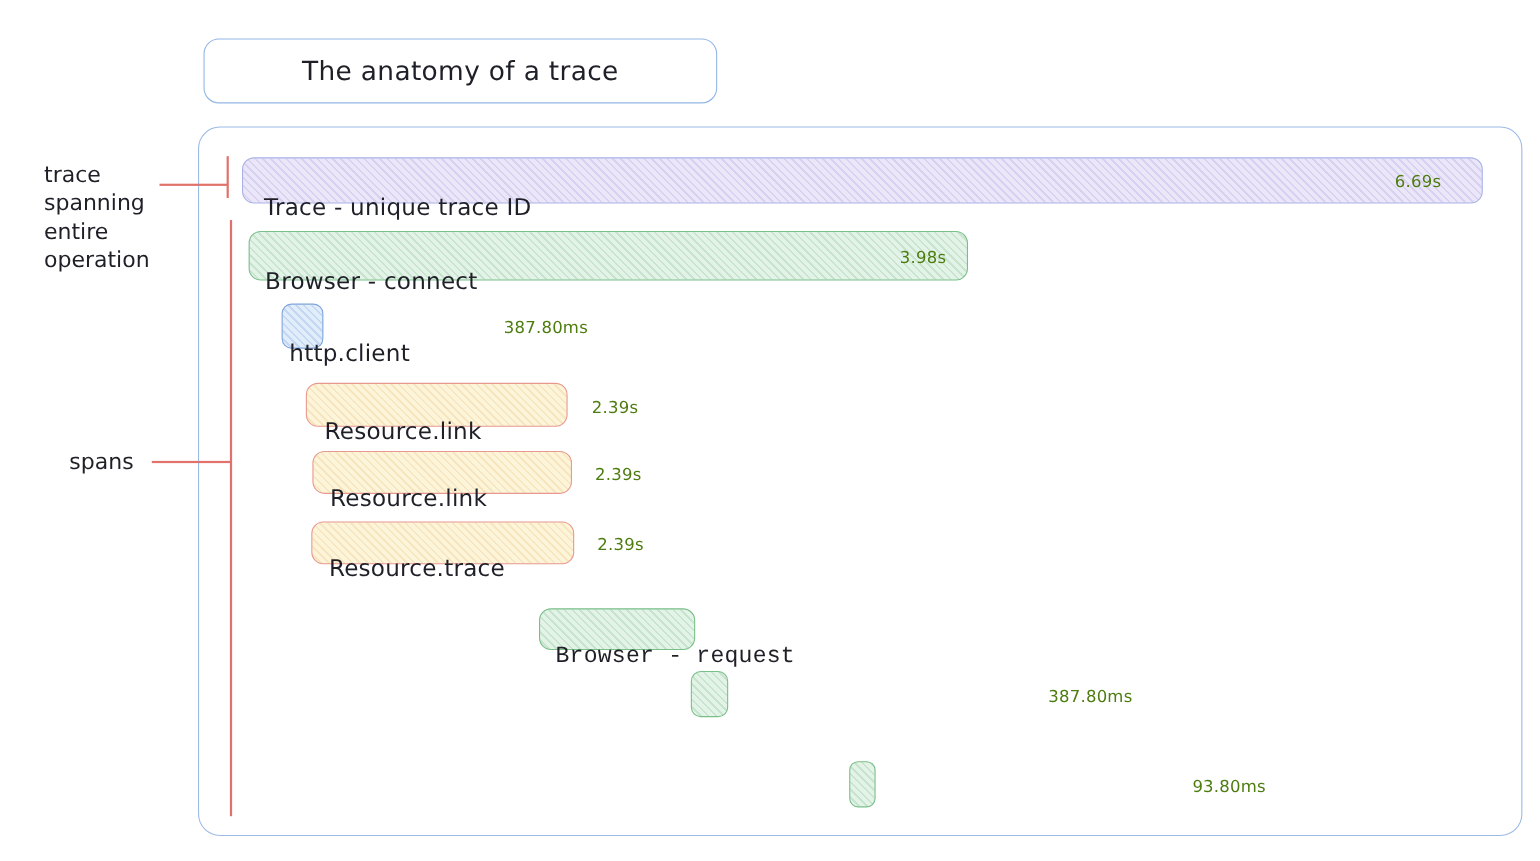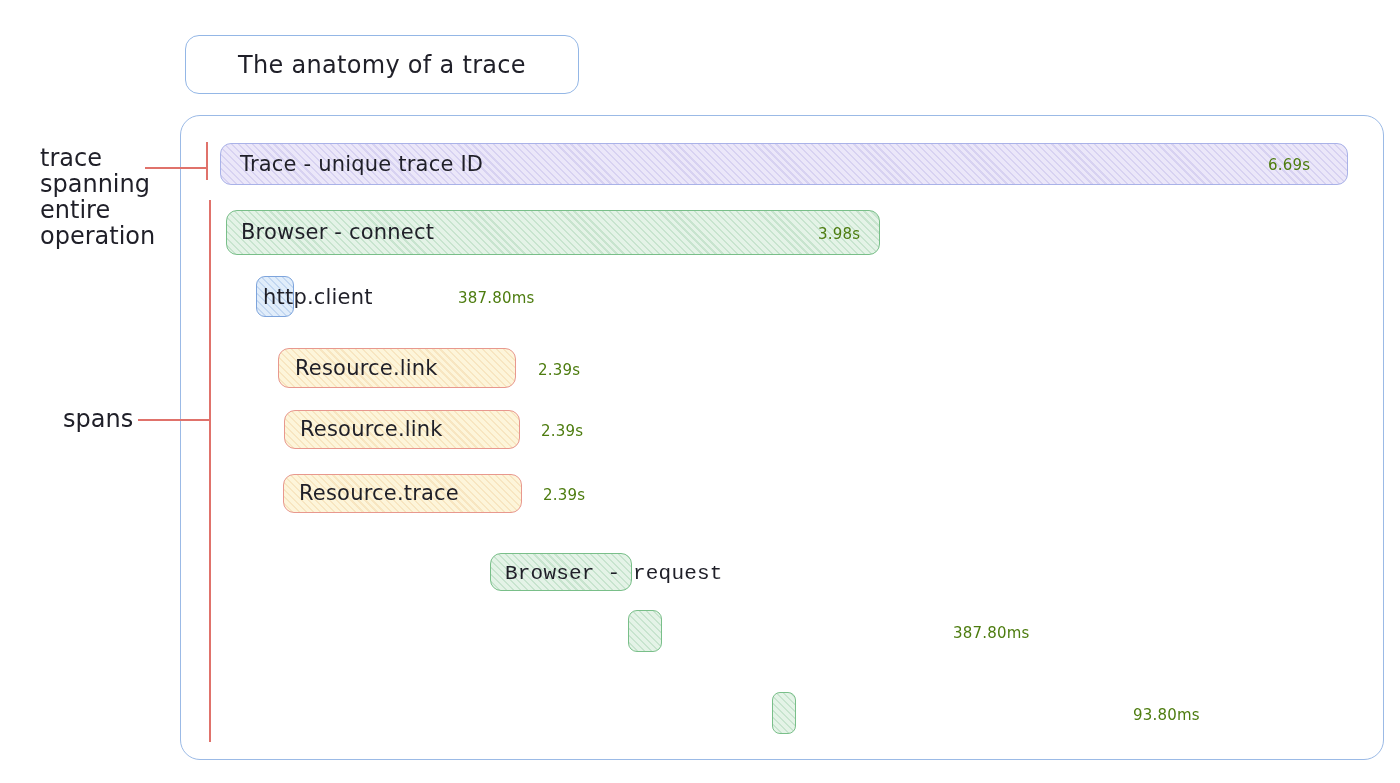--- a/index.html
+++ b/index.html
@@ -23,34 +23,35 @@
     box-sizing: border-box;
     border-radius: 11px;
   }
   .label {
     position: absolute;
     white-space: nowrap;
     font-size: 21px;
     color: #1f1f28;
     transform: translateY(-50%);
     letter-spacing: 0.2px;
+    margin-top: 24px;
   }
   .duration {
     position: absolute;
     white-space: nowrap;
     font-size: 15px;
     color: #4d7c0f;
     transform: translateY(-50%);
     letter-spacing: 0.2px;
   }
 
   
   .title-box {
     position: absolute;
-    left: 185px; top: 35px; width: 394px; height: 59px;
+    left: 185px; top: 35px; width: 467px; height: 59px;
     border: 1.6px solid #94b7e6;
     border-radius: 14px;
     box-sizing: border-box;
     display: flex; align-items: center; justify-content: center;
     font-size: 24px;
     letter-spacing: 0.3px;
   }
   .outer-container {
     position: absolute;
     left: 180px; top: 115px; width: 1204px; height: 645px;
@@ -77,21 +78,21 @@
   }
   .fill-yellow {
     background: repeating-linear-gradient(45deg,
       rgba(226,168,92,0.20) 0 1.6px, rgba(226,168,92,0) 1.6px 5px), #fdf5da;
     border: 1.6px solid #e8988e;
   }
 
   
   .annotation {
     position: absolute;
-    font-size: 24px;
+    font-size: 20px;
     line-height: 26px;
     white-space: pre-line;
     color: #1f1f28;
   }
   .red-line {
     position: absolute;
     background: #e0726b;
   }
   .red-line.h { height: 1.6px; }
   .red-line.v { width: 1.6px; }
@@ -142,15 +143,15 @@
   <span class="label" style="left:299px; top:493px;">Resource.trace</span>
   <span class="duration" style="left:543px; top:495px;">2.39s</span>
 
   <div class="shape fill-green" style="left:490px; top:553px; width:142px; height:38px;"></div>
   <span class="label" style="left:505px; top:573px;font-family:Liberation Mono, monospace;">Browser - request</span>
 
   <div class="shape fill-green" style="left:628px; top:610px; width:34px; height:42px; border-radius:9px;"></div>
   <span class="duration" style="left:953px; top:633px;">387.80ms</span>
 
   <div class="shape fill-green" style="left:772px; top:692px; width:24px; height:42px; border-radius:8px;"></div>
-  <span class="duration" style="left:1133px; top:715px;">93.80ms</span>
+  <span class="duration" style="left:1084px; top:715px;">93.80ms</span>
 
 </div>
 
 </body></html>

